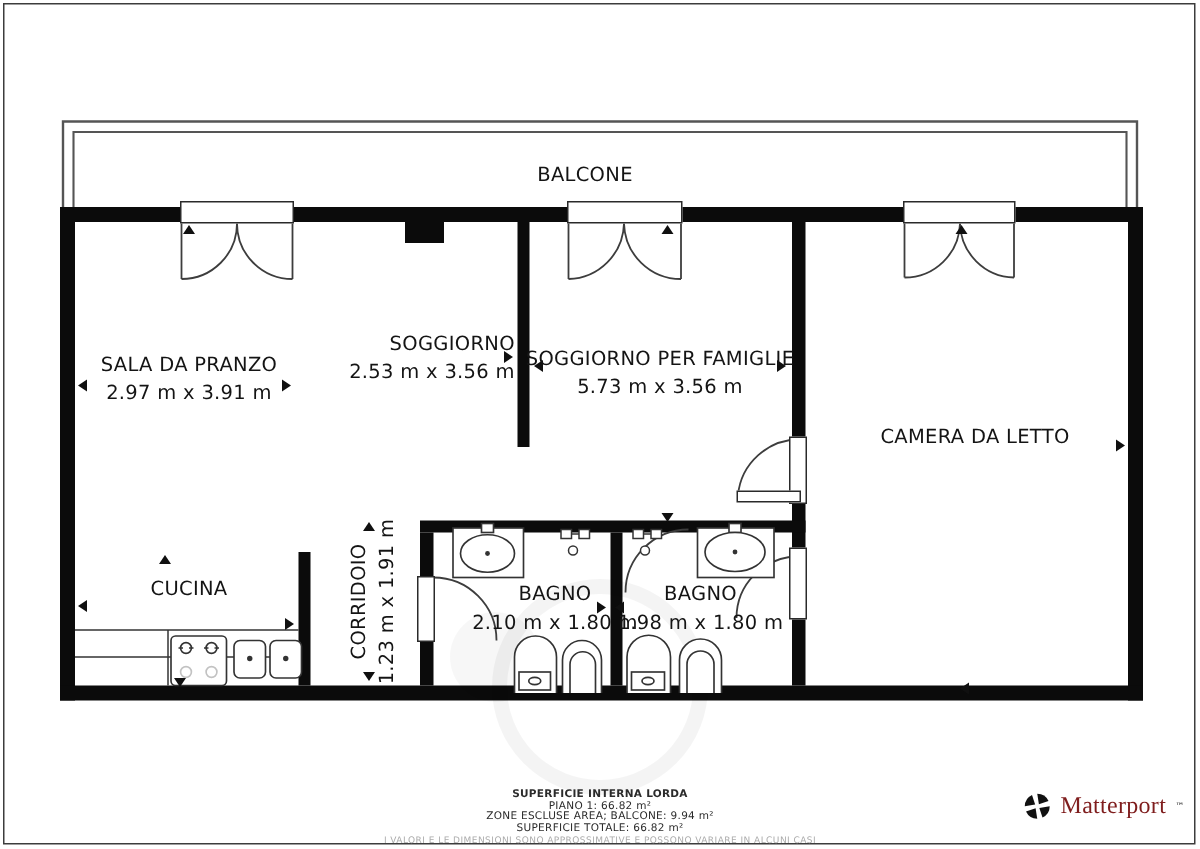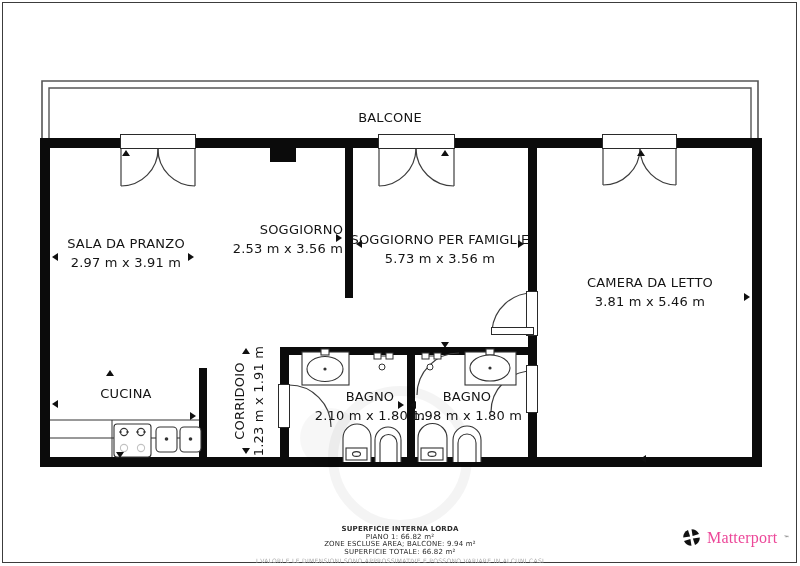--- a/index.html
+++ b/index.html
@@ -16,21 +16,21 @@
   .ar{position:absolute;width:0;height:0;z-index:7;}
   .ar.up{border-left:4px solid transparent;border-right:4px solid transparent;border-bottom:6px solid #101010;}
   .ar.down{border-left:4px solid transparent;border-right:4px solid transparent;border-top:6px solid #101010;}
   .ar.left{border-top:4px solid transparent;border-bottom:4px solid transparent;border-right:6px solid #101010;}
   .ar.right{border-top:4px solid transparent;border-bottom:4px solid transparent;border-left:6px solid #101010;}
   #summary{position:absolute;left:0;right:0;top:526px;text-align:center;z-index:9;color:#2b2b2b;}
   #summary .s{font-size:7px;line-height:7.6px;letter-spacing:.2px;}
   #summary .s1{font-weight:bold;}
   #summary .disc{font-size:6px;line-height:9px;color:#ababab;letter-spacing:.3px;}
   #brand{position:absolute;left:682px;top:528px;display:flex;align-items:center;gap:6px;z-index:9;}
-  #brand .txt{font-family:"Liberation Serif","DejaVu Serif",serif;font-size:16px;color:#ec4899;letter-spacing:.2px;}
+  #brand .txt{font-family:"Liberation Serif","DejaVu Serif",serif;font-size:16px;color:#7f1d1d;letter-spacing:.2px;}
   #brand sup{font-size:6px;color:#1d1d1d;}
   .wm{position:absolute;border-radius:50%;z-index:3;pointer-events:none;}
 </style>
 </head>
 <body>
 
 <div id="stage">
   <div id="frame"></div>
 
   <div class="wm" style="left:328px;top:386px;width:124px;height:124px;border:10px solid rgba(0,0,0,0.045);"></div>
@@ -181,21 +181,20 @@
   <div class="lbl" style="left:288px;top:239px;text-align:right;">
     <div class="nm">SOGGIORNO</div>
     <div class="dm">2.53 m x 3.56 m</div>
   </div>
   <div class="lbl" style="left:440px;top:249px;">
     <div class="nm">SOGGIORNO PER FAMIGLIE</div>
     <div class="dm">5.73 m x 3.56 m</div>
   </div>
   <div class="lbl" style="left:650px;top:292px;">
     <div class="nm">CAMERA DA LETTO</div>
-    <div class="dm">3.81 m x 5.46 m</div>
   </div>
   <div class="lbl" style="left:126px;top:393px;">
     <div class="nm">CUCINA</div>
   </div>
   <div class="lbl rot" style="left:249px;top:401px;">
     <div class="nm">CORRIDOIO</div>
     <div class="dm">1.23 m x 1.91 m</div>
   </div>
   <div class="lbl" style="left:370px;top:406px;">
     <div class="nm">BAGNO</div>

